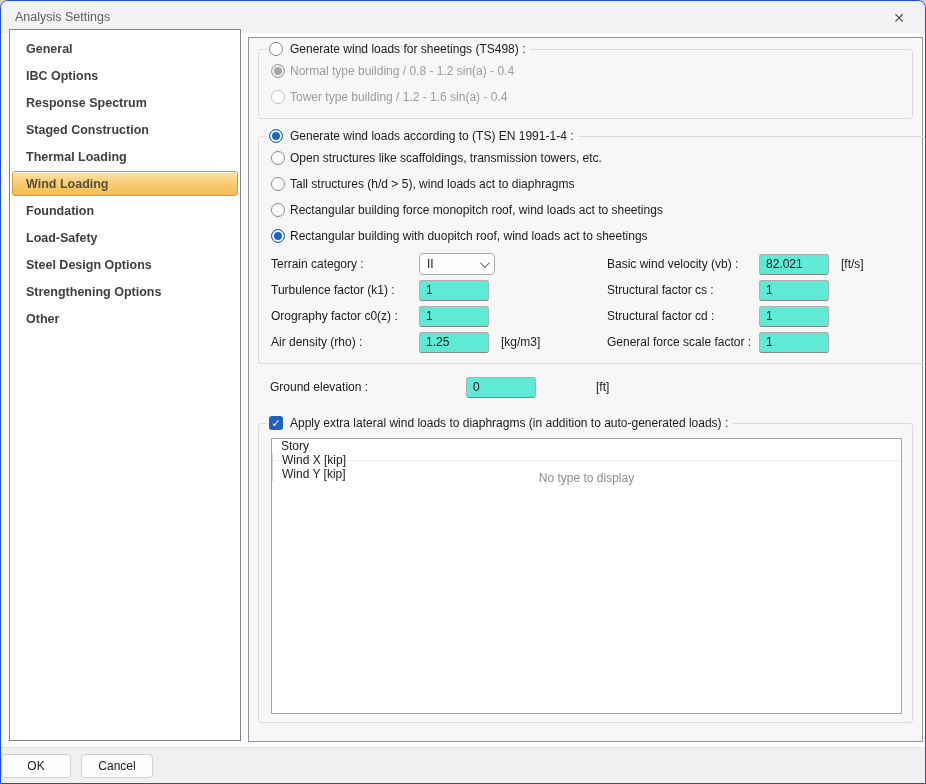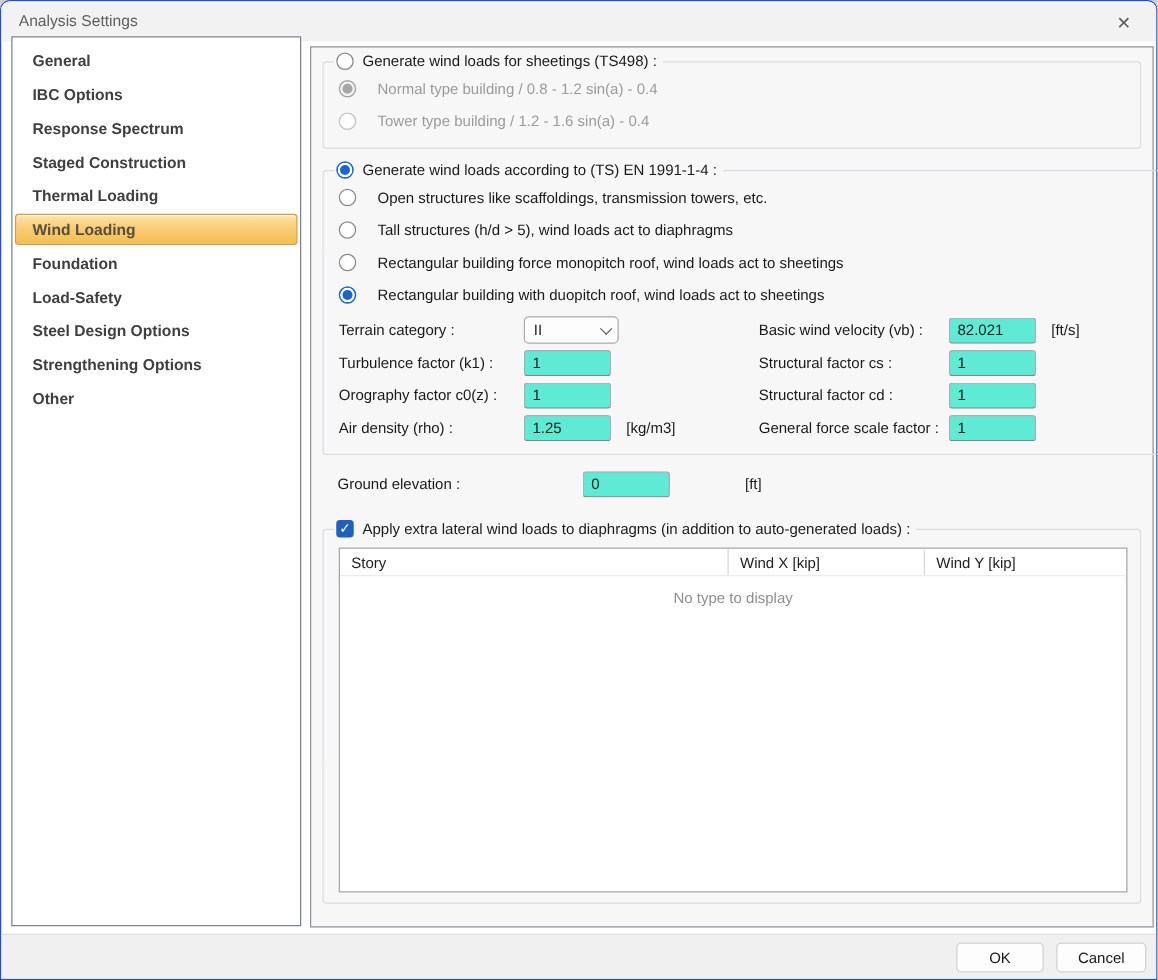--- a/index.html
+++ b/index.html
@@ -29,49 +29,49 @@
   fieldset { border:1px solid #dcdcde; border-radius:3px; padding:2px 10px 8px; background:transparent; }
   legend { display:flex; align-items:center; gap:7px; padding:0 5px 0 2px; margin-left:-2px; font-size:12px; }
   .legend-text { color:#1a1a1a; }
   
   .radio { width:14px; height:14px; border-radius:50%; background:#fff; border:1px solid #8a8a8a; flex:none; }
   .radio.on  { background:#1a66c8; border-color:#1a66c8; box-shadow: inset 0 0 0 2px #fff; }
   .radio.dis { border-color:#c2c2c2; }
   .radio.dis-on { background:#a6a6a6; border-color:#a6a6a6; box-shadow: inset 0 0 0 2px #f2f2f2; }
   .cbx { width:14px; height:14px; border-radius:3px; background:#2061c0; color:#fff;
     display:flex; align-items:center; justify-content:center; font-size:11px; line-height:1; flex:none; }
-  .opt-row { display:flex; align-items:center; gap:17px; height:26px; padding-left:2px; }
+  .opt-row { display:flex; align-items:center; gap:5px; height:26px; padding-left:2px; }
   .opt-row.disabled .opt-label { color:#9b9b9b; }
   
   .fields { margin-top:2px; }
   .frow { display:flex; align-items:center; height:26px; padding-left:2px; }
   .flabel  { width:148px; }
   .flabel2 { width:152px; }
   .fctl { width:80px; display:flex; align-items:center; }
   .funit { width:108px; padding-left:2px; }
   .txt { width:70px; height:21px; border:1px solid #aeaeae; border-bottom-color:#868686;
     border-radius:3px; padding:0 6px; font:inherit; background:#5eead4; color:#1a1a1a; }
   .combo { width:76px; height:22px; border:1px solid #a9abad; border-radius:4px; background:#fdfdfd;
     display:flex; align-items:center; padding:0 7px; cursor:default; }
   .chev { margin-left:auto; width:7px; height:7px; border-right:1.4px solid #5f5f5f;
     border-bottom:1.4px solid #5f5f5f; transform:rotate(45deg) translateY(-2px); }
   .ground-row { display:flex; align-items:center; height:26px; margin:10px 0 16px 12px;gap:48px; }
   .spacer10 { height:10px; }
   
   .tbl { width:631px; height:276px; background:#fff; border:1px solid #a5a5a5;
     margin:6px 0 0 2px; position:relative; }
-  .thead { display:flex; height:22px; border-bottom:1px solid #ececec; }
+  .thead { display:flex; height:22px; border-bottom:1px solid #ececec;flex-direction:column; }
   .th { display:flex; align-items:center; padding-left:9px; color:#222; }
   .th1 { width:310px; }
   .th2 { width:157px; border-left:1px solid #d9d9d9; }
   .th3 { flex:1; border-left:1px solid #d9d9d9; }
   .empty-text { position:absolute; left:0; right:0; top:32px; text-align:center; color:#8f8f8f; }
   
   .footer { position:absolute; left:0; right:0; bottom:0; height:36px; background:#f0f0f0;
-    border-top:1px solid #e0e0e0; display:flex; align-items:center; justify-content:flex-end;
+    border-top:1px solid #e0e0e0; display:flex; align-items:center; justify-content:flex-start;
     gap:10px; padding-right:8px; }
   .btn { width:70px; height:24px; background:#fdfdfd; border:1px solid #d1d1d1; border-radius:4px;
     font:inherit; color:#1a1a1a; }
   .btn.cancel { width:72px; }
 </style>
 </head>
 <body>
 
 <div class="dialog">
 

